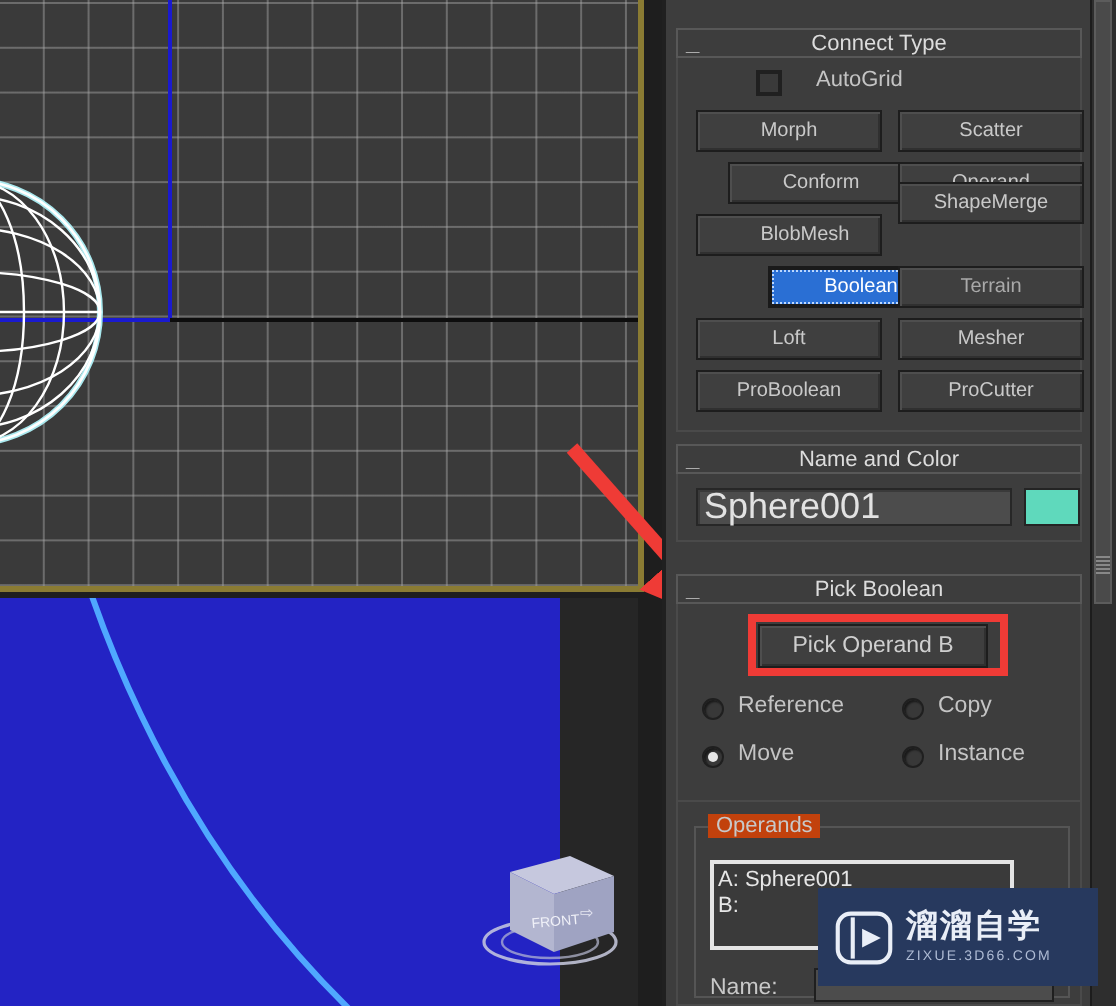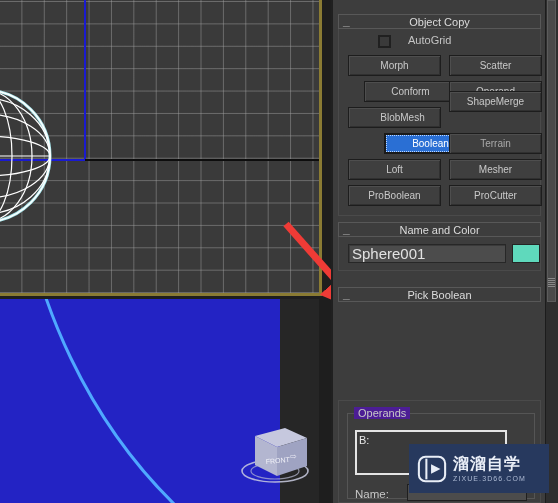--- a/index.html
+++ b/index.html
@@ -113,21 +113,21 @@
     border:1px solid #1a1a1a;
     box-shadow:inset 0 0 0 1px #1a1a1a;
     outline:1px dotted #bcd8ff;outline-offset:-3px;margin-left:36px;
   }
   .mx-btn.dim{color:#a9a9a9;}
 
   
   .name-field{
     position:absolute;left:9px;top:7px;width:158px;height:19px;
     background:#4c4c4c;border:1px solid #272727;box-sizing:border-box;
-    color:#e2e2e2;font-size:15px;line-height:17px;padding-left:3px;
+    color:#e2e2e2;font-size:18px;line-height:17px;padding-left:3px;
     box-shadow:inset 1px 1px 0 #3a3a3a;
   }
   .color-swatch{
     position:absolute;left:173px;top:7px;width:28px;height:19px;
     background:#5fd9bc;border:1px solid #242424;box-sizing:border-box;
   }
 
   
   .pick-btn{
     position:absolute;left:40px;top:10px;width:115px;height:22px;
@@ -150,21 +150,21 @@
     border-radius:50%;background:#e8e8e8;
   }
   .rdo-label{position:absolute;color:#c4c4c4;font-size:11.5px;}
 
   
   .grp{
     position:absolute;left:8px;top:12px;width:188px;height:86px;
     border:1px solid #555;box-sizing:border-box;
   }
   .grp-title{
-    position:absolute;left:14px;top:5px;background:#4c1d95;
+    position:absolute;left:14px;top:5px;background:#c2410c;
     padding:0 4px;color:#c8c8c8;font-size:11px;
   }
   .op-list{
     position:absolute;left:16px;top:29px;width:152px;height:45px;
     background:#3a3a3a;border:2px solid #e4e4e4;box-sizing:border-box;
     color:#e6e6e6;font-size:11px;padding:2px 0 0 2px;line-height:13px;
   }
   .op-name-label{position:absolute;left:16px;top:87px;color:#c8c8c8;font-size:11.5px;}
   .op-name-field{
     position:absolute;left:68px;top:83px;width:120px;height:17px;
@@ -248,21 +248,21 @@
     </defs>
     <line x1="286" y1="224" x2="348" y2="294" stroke="#ef3b36" stroke-width="7" marker-end="url(#ah)" stroke-linecap="butt"></line>
   </svg>
 
   <div class="cmd-panel">
     <div class="panel-inner">
 
       <div class="rollout" style="top:14px;">
         <div class="rollout-head">
           <span class="minus">_</span>
-          <span>Object Copy</span>
+          <span>Connect Type</span>
         </div>
         <div class="rollout-body" style="height:187px;">
 
           <div class="chk-row">
             <span class="chk-box"></span>
             <span class="chk-label">AutoGrid</span>
           </div>
 
           <div class="btn-grid">
             <div class="mx-btn" style="left:0;   top:0;">Morph</div>
@@ -290,28 +290,48 @@
           <div class="name-field">Sphere001</div>
           <div class="color-swatch"></div>
         </div>
       </div>
 
       <div class="rollout" style="top:287px;">
         <div class="rollout-head">
           <span class="minus">_</span>
           <span>Pick Boolean</span>
         </div>
+        <div class="rollout-body" style="height:103px;">
+
+          <div class="pick-btn">Pick Operand B</div>
+          <div class="pick-highlight"></div>
+
+          <div class="radio-row" style="top:42px;">
+            <span class="rdo" style="left:12px;top:5px;"></span>
+            <span class="rdo-label" style="left:30px;top:3px;">Reference</span>
+            <span class="rdo" style="left:112px;top:5px;"></span>
+            <span class="rdo-label" style="left:130px;top:3px;">Copy</span>
+          </div>
+
+          <div class="radio-row" style="top:66px;">
+            <span class="rdo on" style="left:12px;top:5px;"></span>
+            <span class="rdo-label" style="left:30px;top:3px;">Move</span>
+            <span class="rdo" style="left:112px;top:5px;"></span>
+            <span class="rdo-label" style="left:130px;top:3px;">Instance</span>
+          </div>
+        </div>
       </div>
 
       <div class="rollout" style="top:400px;">
         <div class="rollout-body" style="height:103px;border-top:1px solid #4a4a4a;">
           <div class="grp">
             <span class="grp-title" style="position:absolute;left:6px;top:-7px;">Operands</span>
           </div>
           <div class="op-list">
+            <div>A: Sphere001</div>
             <div>B:</div>
           </div>
           <span class="op-name-label">Name:</span>
           <div class="op-name-field"></div>
         </div>
       </div>
 
     </div>
 
     <div class="cmd-scroll">

